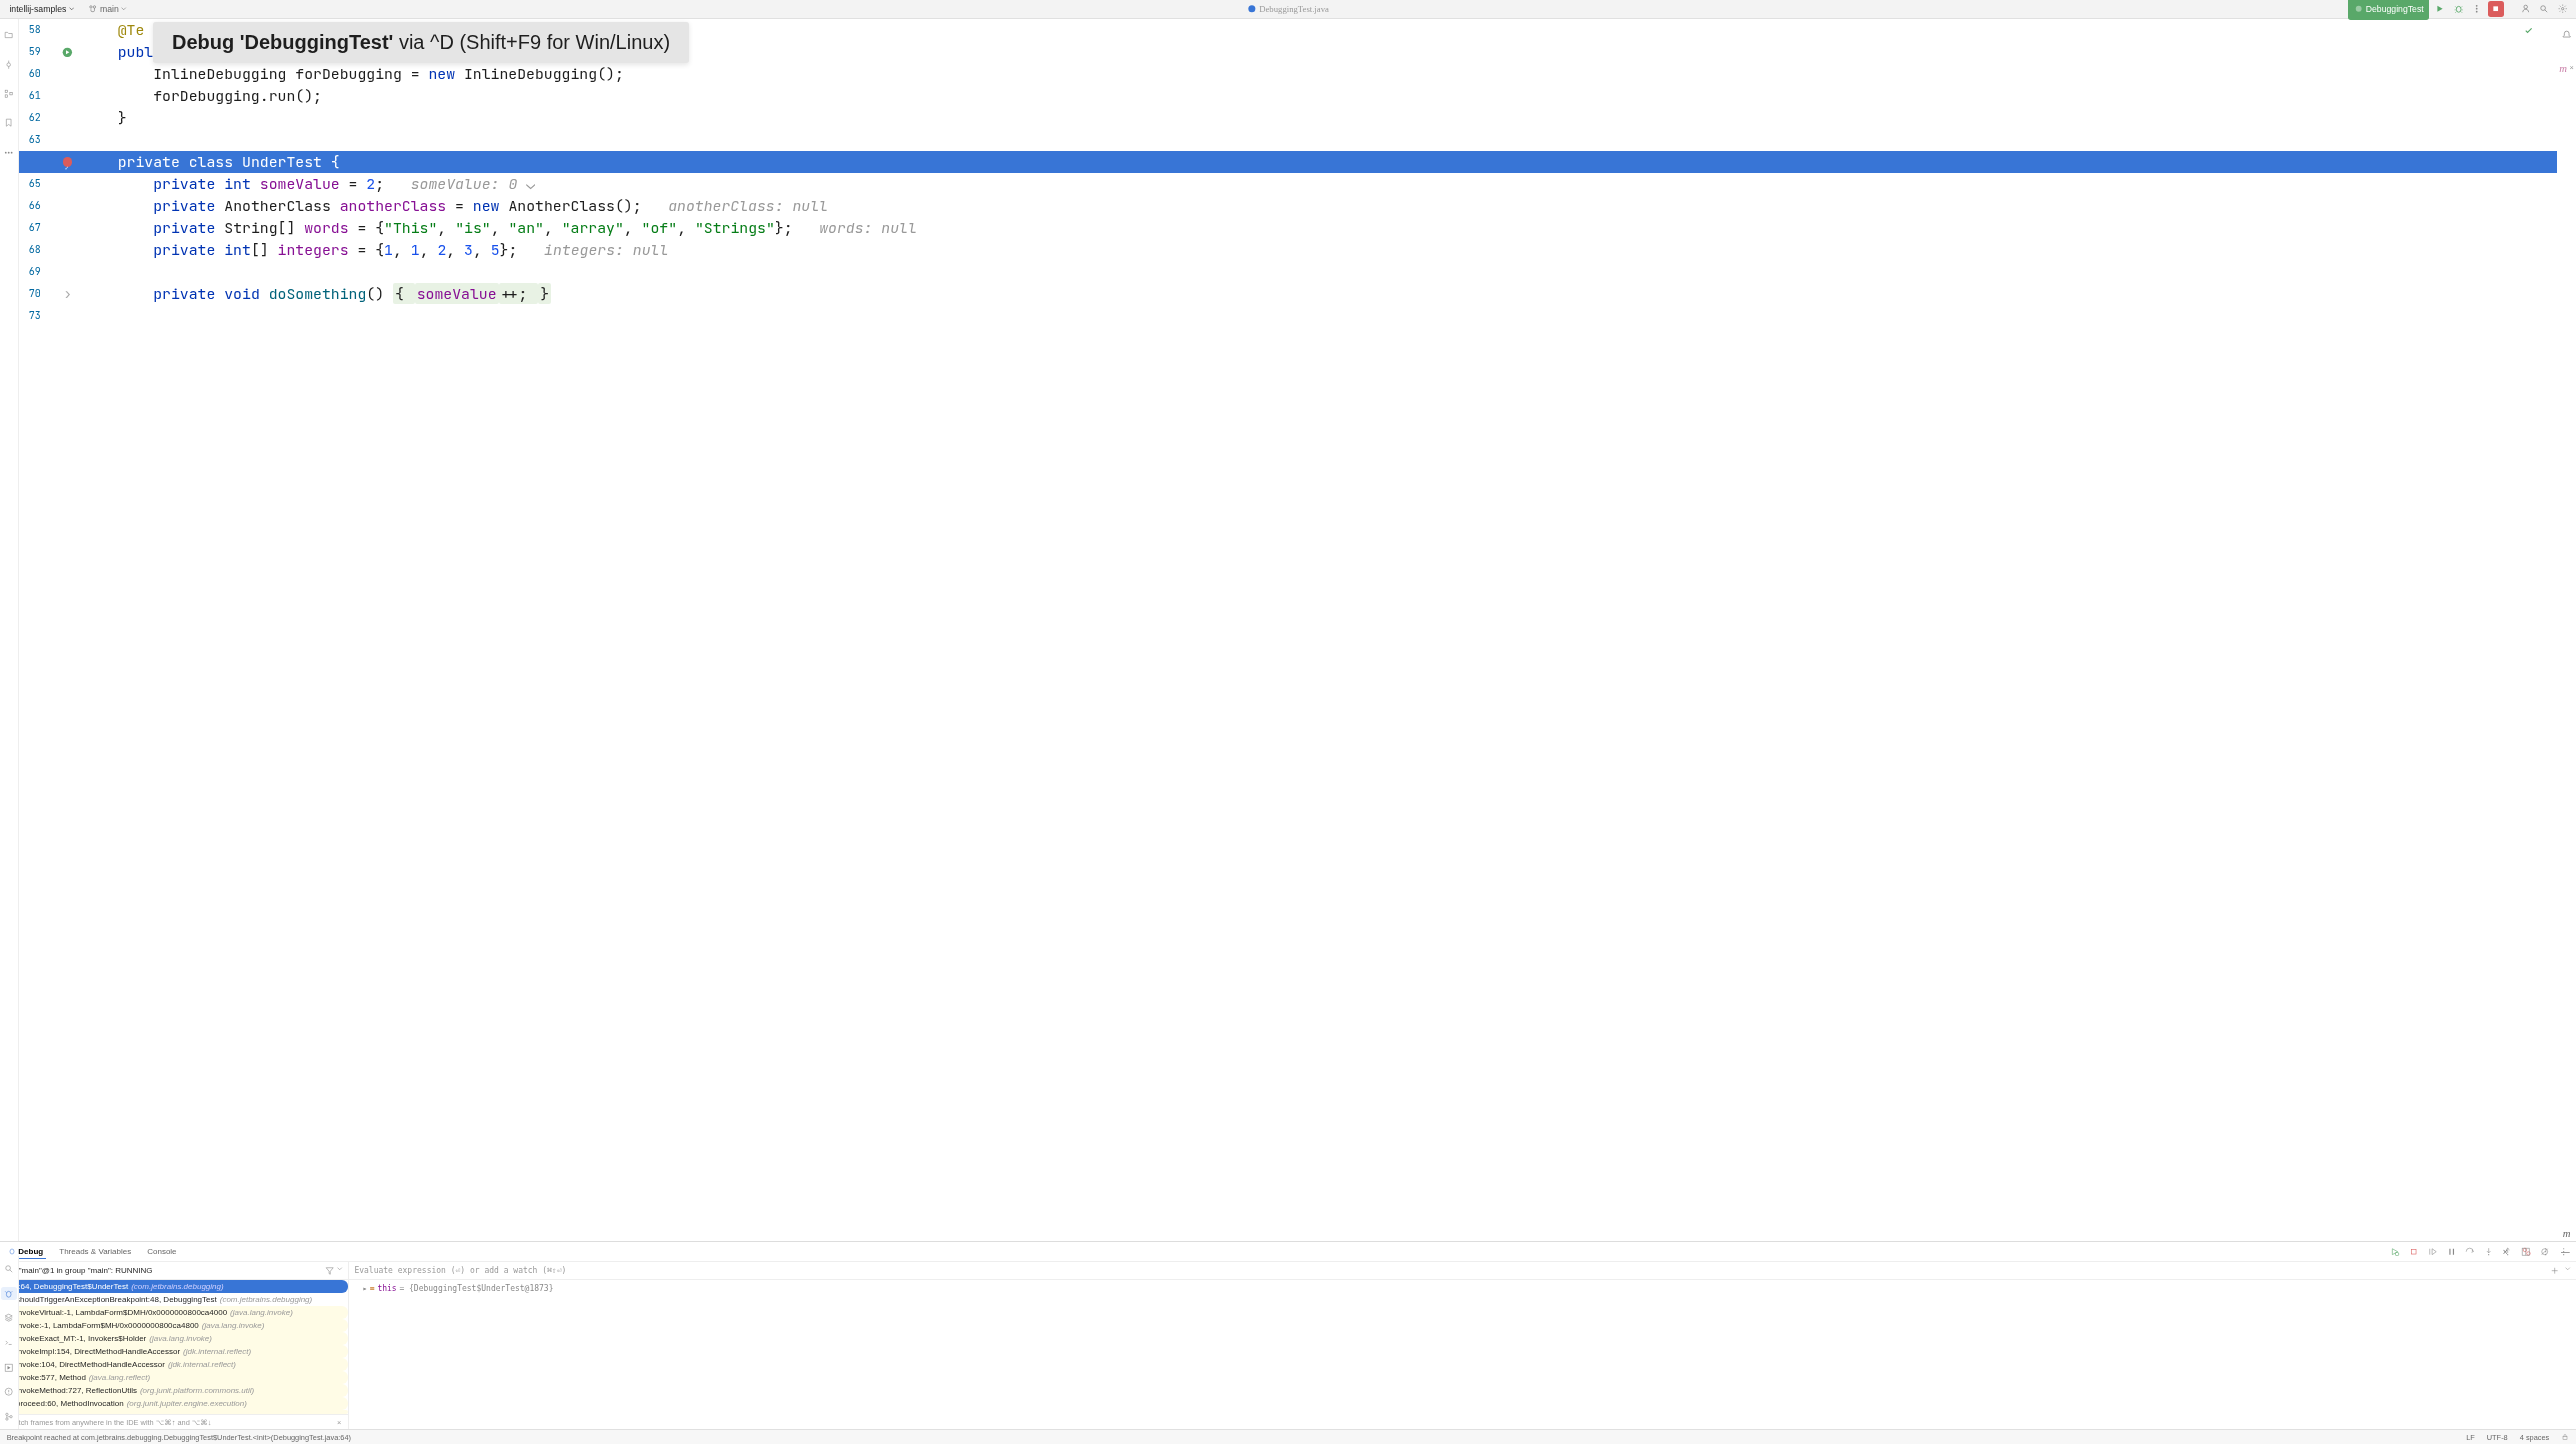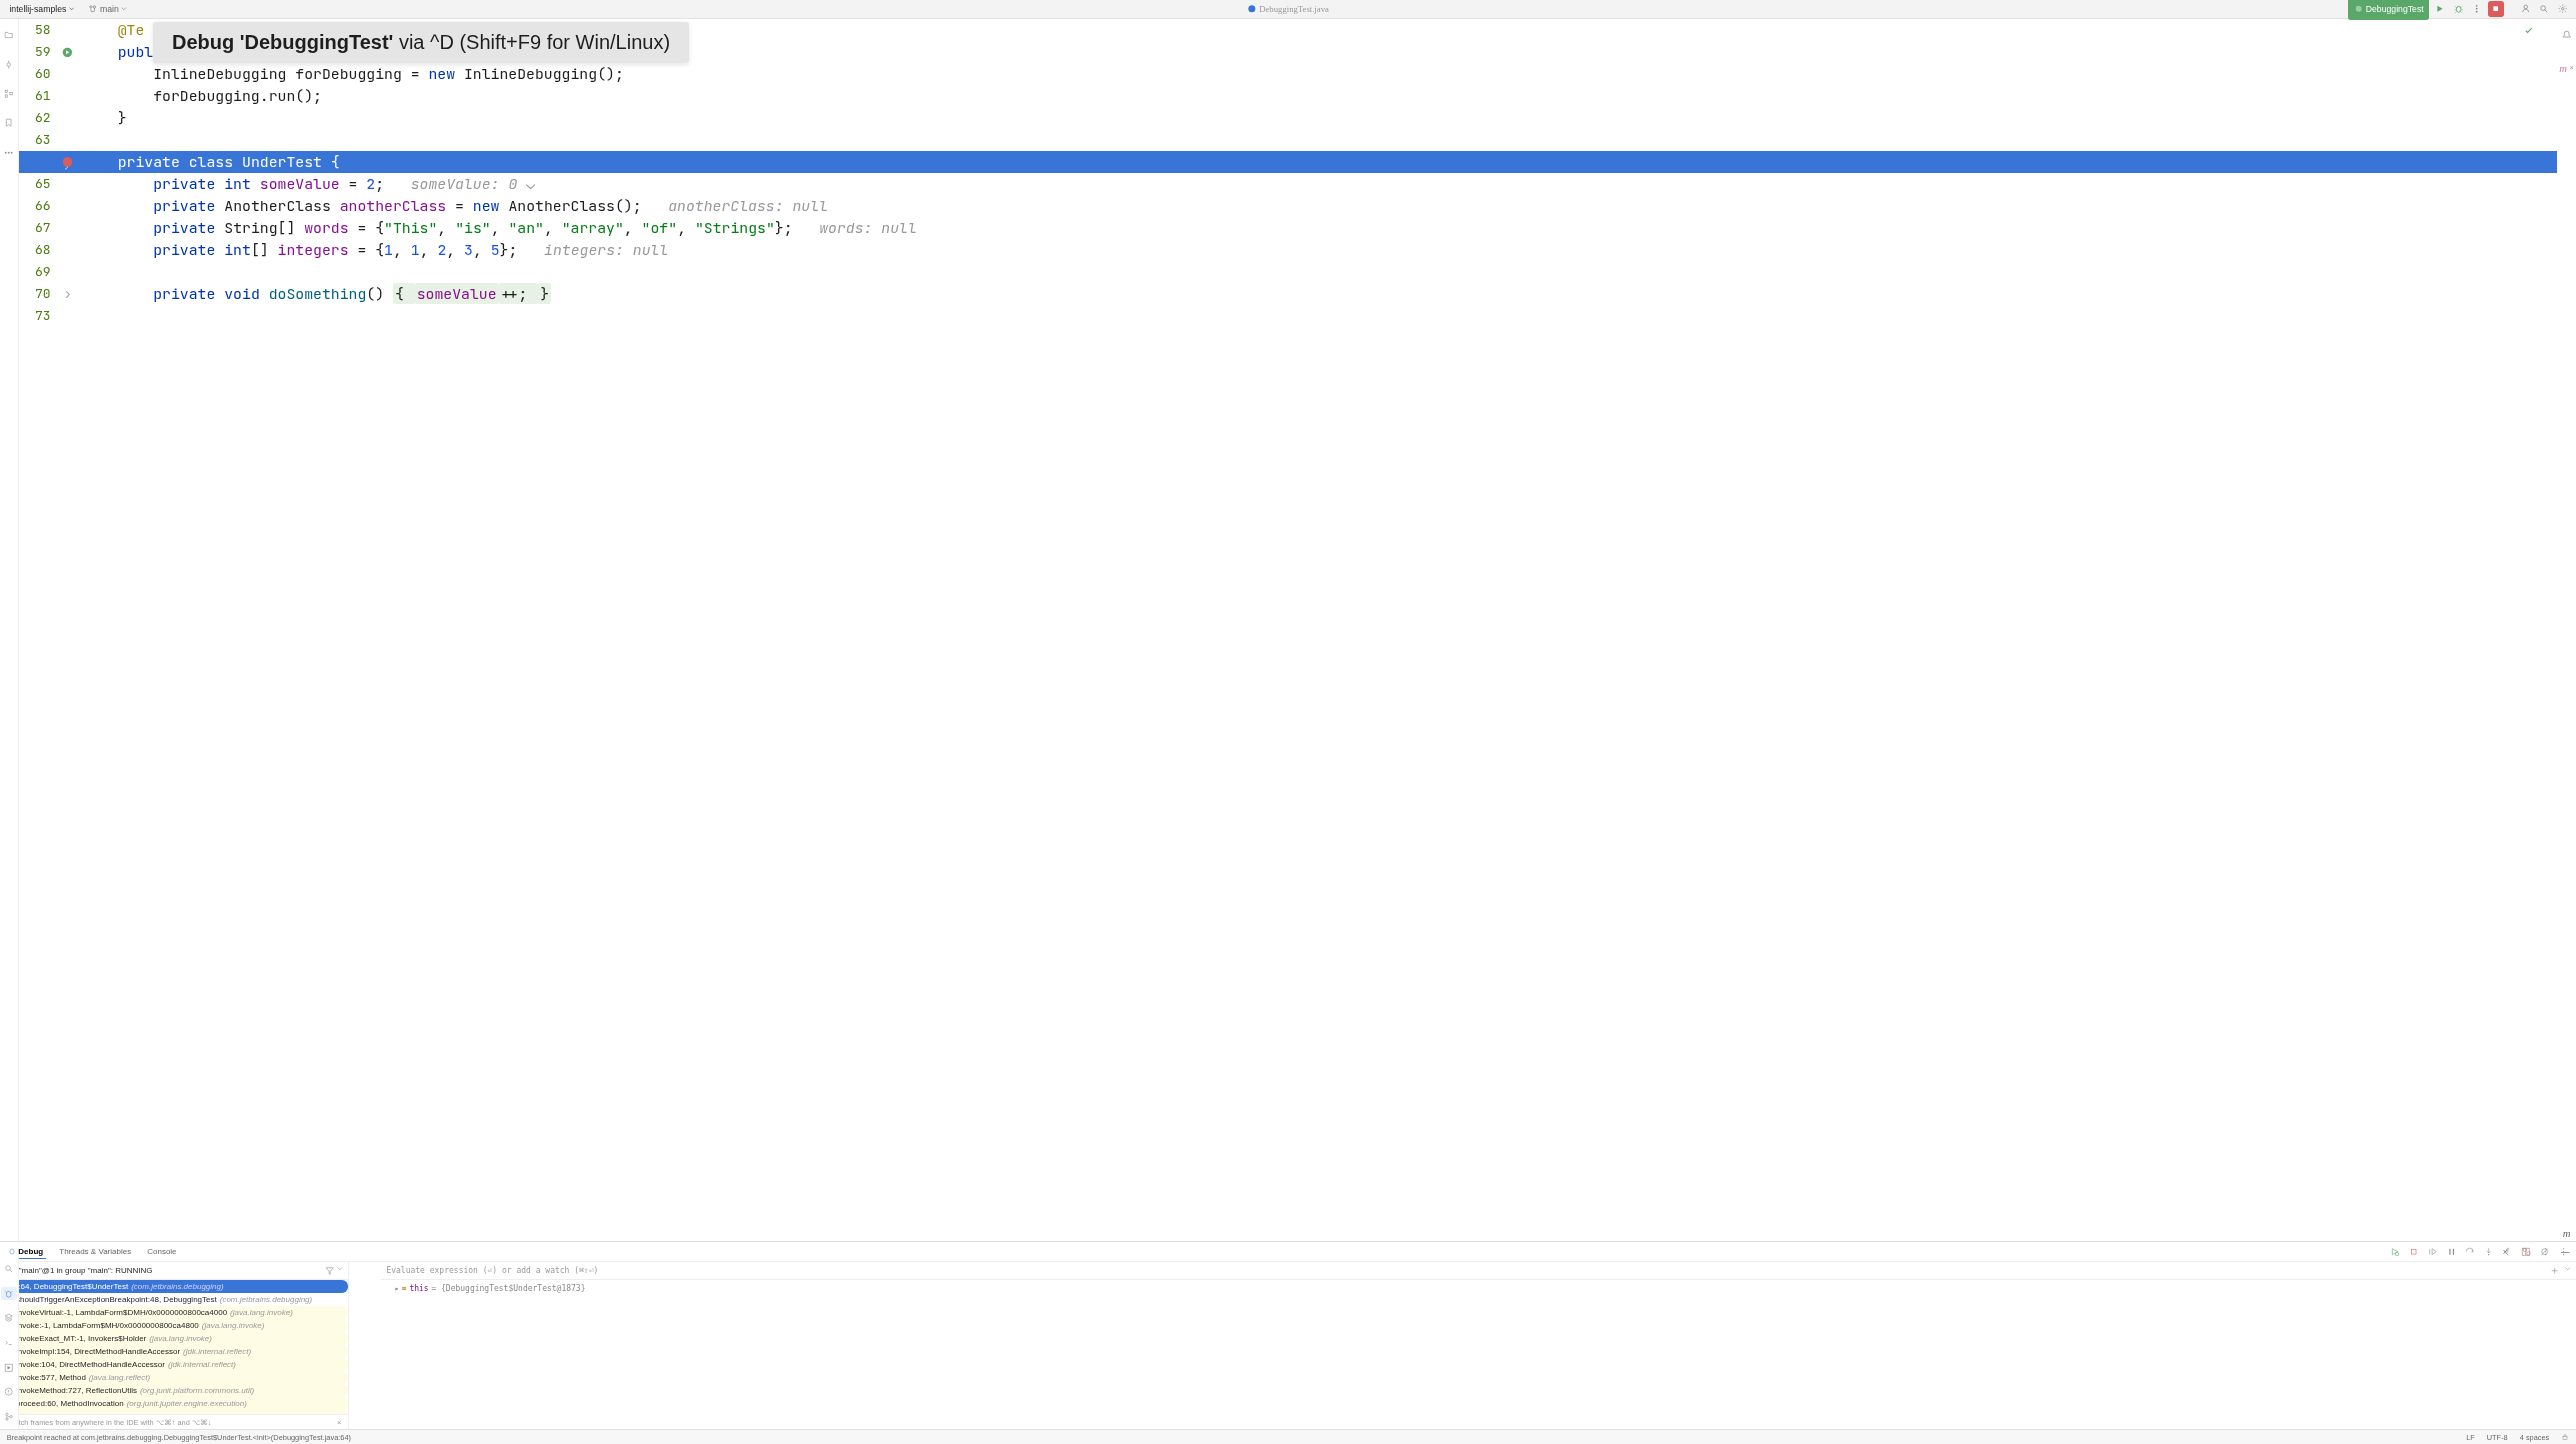--- a/index.html
+++ b/index.html
@@ -14,21 +14,21 @@
 .run-btn { background: #59a869; color: #fff; border-radius: 2.7px; padding: 0 5.4px; height: 22px; display: flex; align-items: center; gap: 2.7px; }
 .stop-btn { background: #db5c5c; color: #fff; }
 .main-area { flex: 1; display: flex; min-height: 0; position: relative; }
 .left-gutter { width: 19px; background: #fff; border-right: 0.7px solid #eee; display: flex; flex-direction: column; align-items: center; padding-top: 8px; gap: 13.4px; }
 .left-gutter .icon-btn { color: #888; }
 .editor-container { flex: 1; display: flex; flex-direction: column; min-width: 0; position: relative; }
 .overlay-banner { position: absolute; top: 2.7px; left: 134px; z-index: 10; background: #e5e5e5; padding: 9.4px 19px; border-radius: 2.7px; font-size: 20px; font-weight: 500; box-shadow: 0 1.3px 5.4px rgba(0,0,0,0.1); }
 .overlay-banner .bold { font-weight: 700; }
 .editor-scroll { flex: 1; overflow: auto; font-family: "JetBrains Mono", Menlo, Consolas, monospace; font-size: 14.8px; line-height: 22px; position: relative; }
 .code-line { display: flex; align-items: center; min-height: 22px; }
-.gutter-num { width: 37px; text-align: right; padding-right: 5.4px; color: #4d7c0f; user-select: none; font-size: 13px; }
+.gutter-num { width: 37px; text-align: center; padding-right: 5.4px; color: #0369a1; user-select: none; font-size: 10px; }
 .gutter-icons { width: 23.5px; display: flex; align-items: center; justify-content: center; gap: 1.3px; }
 .code-content { flex: 1; white-space: pre; padding-left: 2.7px; }
 .highlight-line { background: #3875d6; }
 .highlight-line .code-content, .highlight-line .k-keyword, .highlight-line .k-type, .highlight-line .k-ident { color: #fff; }
 .k-keyword { color: #0033b3; }
 .k-type { color: #000; }
 .k-annotation { color: #9e880d; }
 .k-string { color: #067d17; }
 .k-number { color: #1750eb; }
 .k-field { color: #871094; }
@@ -47,21 +47,21 @@
 .frames-panel { width: 349px; border-right: 0.7px solid #eee; display: flex; flex-direction: column; overflow: hidden; }
 .frames-header { height: 17.4px; display: flex; align-items: center; padding: 0 5.4px; border-bottom: 0.7px solid #eee; font-size: 8px; gap: 4px; }
 .frames-list { flex: 1; overflow-y: auto; font-size: 8px; }
 .frame-row { padding: 2px 6.7px 2px 16px; cursor: pointer; display: flex; align-items: flex-end; gap: 3px; background: #fffce6; border-radius: 6px; }
 .frame-row.selected { background: #3875d6; color: #fff; }
 .frame-row.selected .dim { color: #d0d0ff; }
 .frame-row.top { background: #fff; }
 .frame-row .dim { color: #999; font-style: italic; }
 .frames-hint { padding: 2.7px 6.7px; font-size: 7.4px; color: #999; border-top: 0.7px solid #eee; display: flex; align-items: center; }
 .frames-hint .close-x { margin-left: auto; cursor: pointer; color: #999; }
-.vars-panel { flex: 1; display: flex; flex-direction: column; margin-left: 32px; }
+.vars-panel { flex: 1; display: flex; flex-direction: column; }
 .vars-header { height: 17.4px; display: flex; align-items: center; padding: 0 5.4px; border-bottom: 0.7px solid #eee; color: #999; font-family: monospace; font-size: 8px; }
 .vars-body { flex: 1; padding: 2.7px 5.4px; font-family: monospace; font-size: 8px; }
 .var-row { padding: 1.3px 8px; display: flex; align-items: center; gap: 2.7px; }
 .status-bar { height: 14.8px; background: #f7f7f7; border-top: 0.7px solid #e0e0e0; display: flex; align-items: center; padding: 0 6.7px; font-size: 7.4px; color: #666; }
 .status-right { margin-left: auto; display: flex; gap: 12px; }
 svg { width: 9.4px; height: 9.4px; }
 .chevron-down { width: 5.4px; height: 5.4px; }
 .breakpoint-circle { width: 9.4px; height: 9.4px; background: #db5c5c; border-radius: 50%; display: inline-block; }
 .breakpoint-check { position: relative; }
 .breakpoint-check::after { content: "✓"; color: #fff; position: absolute; font-size: 6px; top: -0.7px; left: 2px; }

